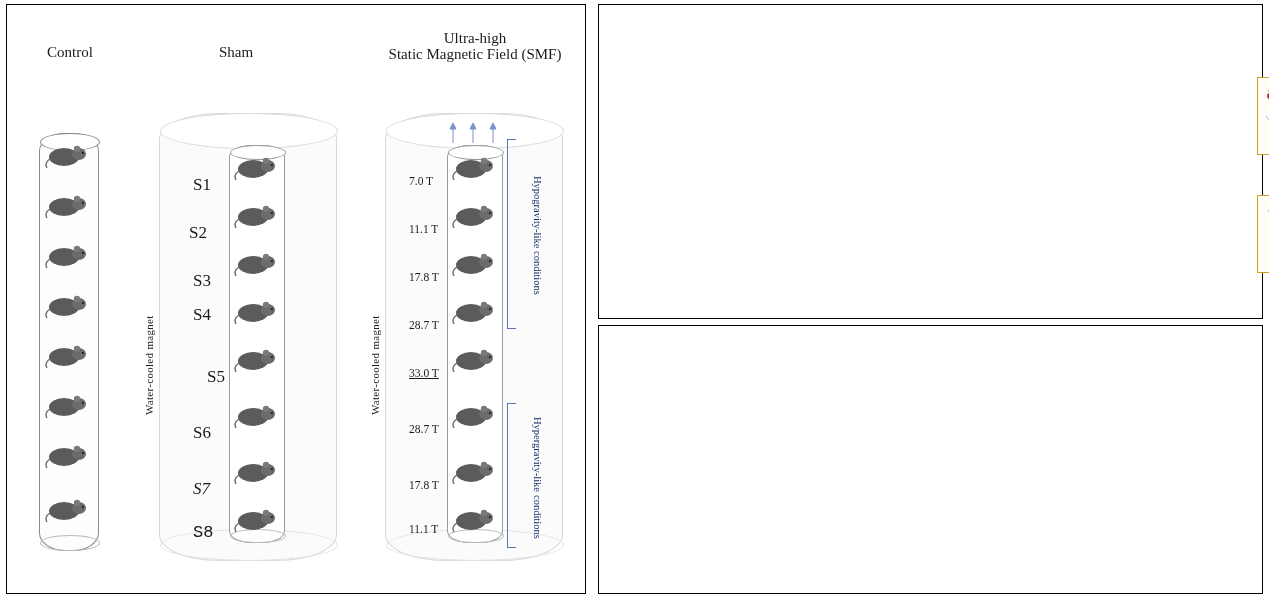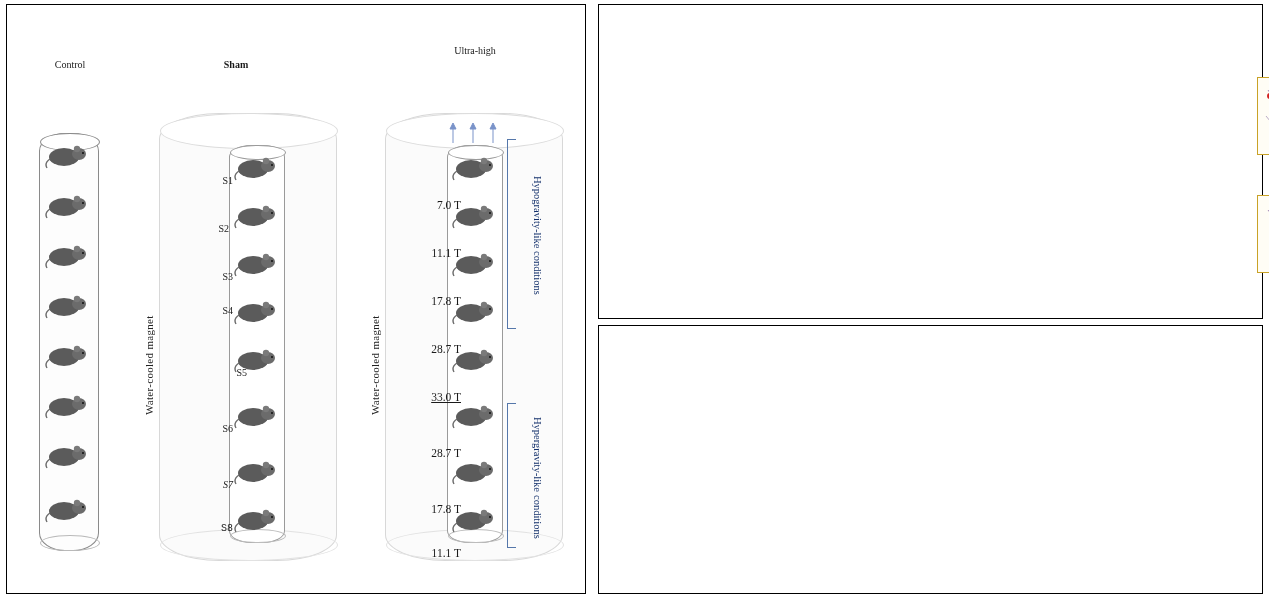--- a/index.html
+++ b/index.html
@@ -4,21 +4,21 @@
 <style>
   * { box-sizing: border-box; }
   html, body { margin:0; padding:0; background:#ffffff; }
   body { width:1269px; height:597px; font-family:"Liberation Serif", serif; color:#1a1a1a; position:relative; overflow:hidden; }
 
   .panel { position:absolute; border:1px solid #000; background:#fff; }
 
   
   #panel-left { left:6px; top:4px; width:580px; height:590px; }
 
-  .col-title { position:absolute; text-align:center; font-size:10px; line-height:1.25;margin-top:16px; }
+  .col-title { position:absolute; text-align:center; font-size:15px; line-height:1.25; }
 
   
   .ctrl-cyl {
     position:absolute; left:32px; top:128px; width:60px; height:418px;
     border:1px solid #8a8a8a; border-radius:26px/18px; background:#fdfdfd;
   }
   .ctrl-cyl:before {
     content:""; position:absolute; left:0; top:-1px; width:100%; height:16px;
     border:1px solid #8a8a8a; border-radius:50%; background:#fff;
   }
@@ -55,22 +55,22 @@
     border:1px solid #bcbcbc; border-radius:50%; background:transparent;
   }
   #sham-tube { left:222px; top:140px; width:56px; height:398px; }
   #smf-tube  { left:440px; top:140px; width:56px; height:398px; }
 
   .vlabel {
     position:absolute; writing-mode:vertical-rl; transform:rotate(180deg);
     font-size:11px; letter-spacing:.3px; color:#222;
   }
 
-  .slot-label { position:absolute; font-size:10px; text-align:right; width:40px; }
-  .tesla-label { position:absolute; font-size:11.5px; text-align:right; width:52px;margin-top:24px; }
+  .slot-label { position:absolute; font-size:17px; width:40px; }
+  .tesla-label { position:absolute; font-size:11.5px; width:52px; }
 
   .bracket { position:absolute; border-left:1px solid #5577aa; border-top:1px solid #5577aa; border-bottom:1px solid #5577aa; width:9px; }
   .bracket-text { position:absolute; writing-mode:vertical-rl; font-size:10.5px; text-align:center; color:#13306b; line-height:1.2; }
 
   
   .mouse { position:absolute; width:46px; height:30px; }
 
   
   #panel-rt { left:598px; top:4px; width:665px; height:315px; }
   .track-box { position:absolute; border:1px solid #c9a227; background:#fffdf5; }
@@ -79,23 +79,24 @@
   
   #panel-rb { left:598px; top:325px; width:665px; height:269px; }
 </style>
 </head>
 <body>
 
 <div class="panel" id="panel-left">
 
   <div class="col-title" style="left:18px; top:38px; width:90px;">Control</div>
 
-  <div class="col-title" style="left:184px; top:38px; width:90px;font-weight:bold;">Sham</div>
+  <div class="col-title" style="left:184px; top:38px; width:90px;">Sham</div>
 
   <div class="col-title" style="left:378px; top:24px; width:180px;">Ultra-high</div>
+  <div class="col-title" style="left:368px; top:40px; width:200px;">Static Magnetic Field (SMF)</div>
 
   <div class="ctrl-cyl"></div>
 
   <svg class="mouse" style="left:37px; top:136px;" viewBox="0 0 46 30">
     <ellipse cx="20" cy="16" rx="15" ry="9" fill="#5b5b5b"></ellipse>
     <ellipse cx="35" cy="13" rx="7" ry="6" fill="#6b6b6b"></ellipse>
     <circle cx="33" cy="8" r="3.2" fill="#7a7a7a"></circle>
     <circle cx="39" cy="12" r="1" fill="#111"></circle>
     <path d="M6 18 Q0 22 3 27" stroke="#6b6b6b" stroke-width="1.4" fill="none"></path>
   </svg>

